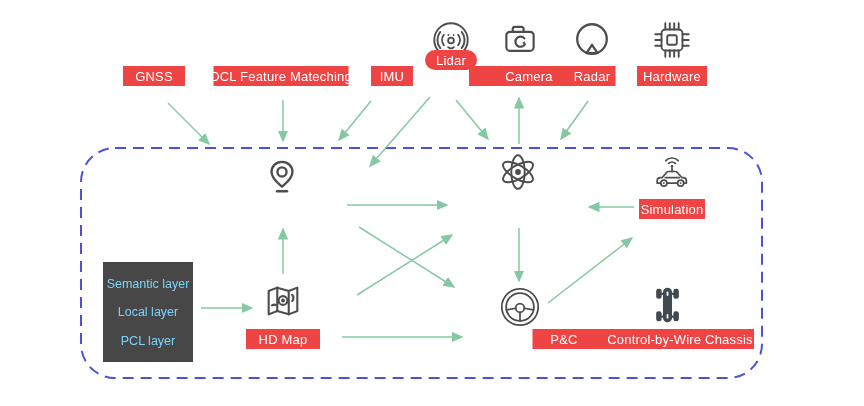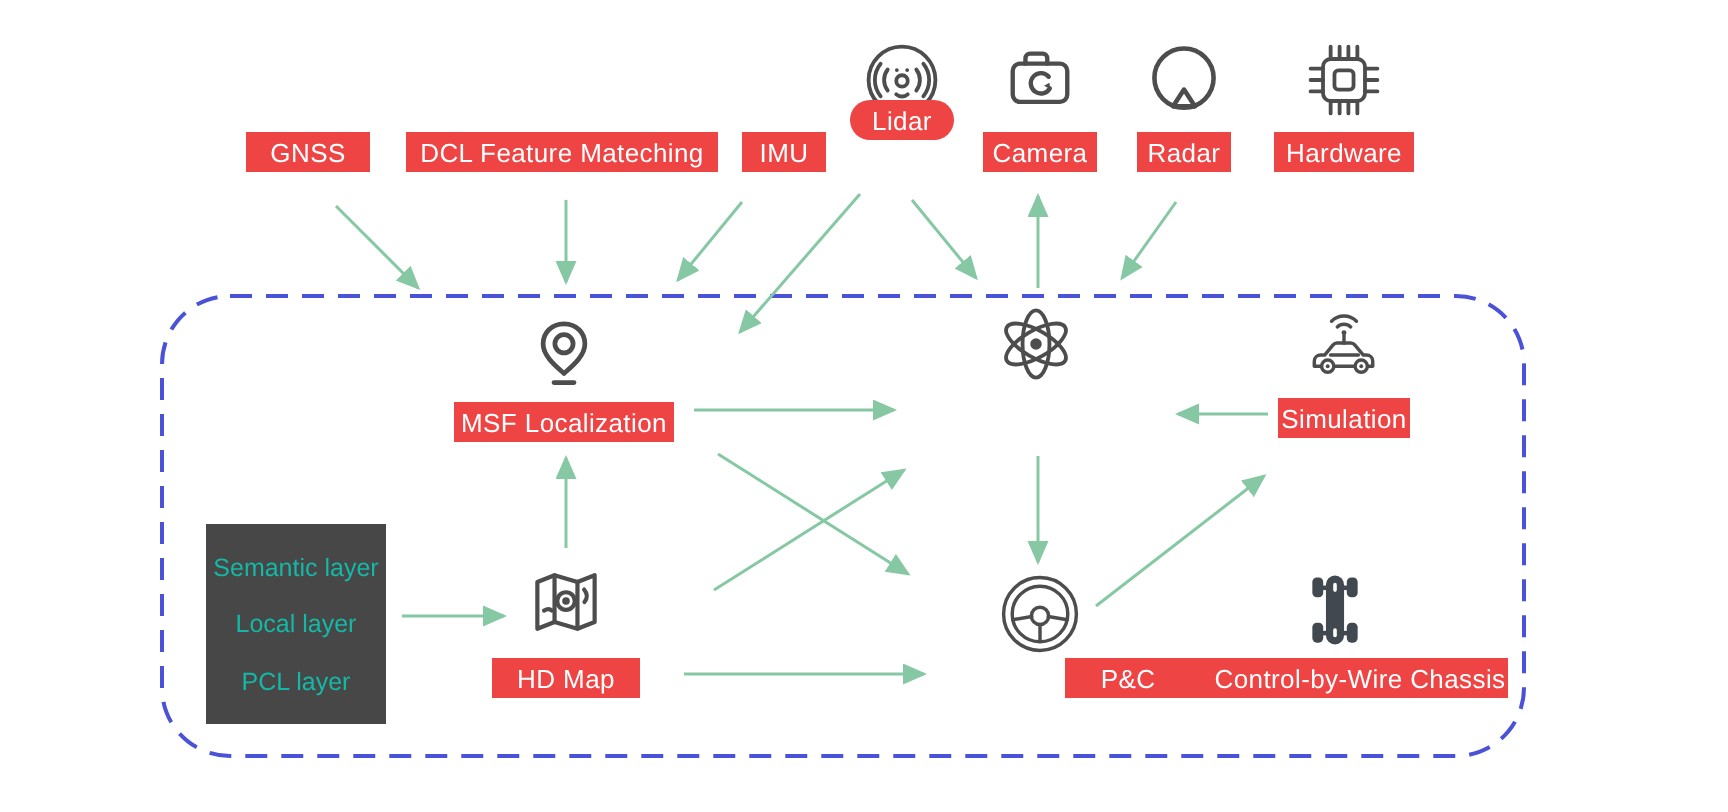--- a/index.html
+++ b/index.html
@@ -5,21 +5,21 @@
   html,body{margin:0;padding:0;background:#fff;}
   .stage{position:relative;width:864px;height:406px;background:#ffffff;
          font-family:"Liberation Sans",sans-serif;overflow:hidden;}
   #diagram-svg{position:absolute;left:0;top:0;width:864px;height:406px;}
   .edge{stroke:#86c8a3;stroke-width:1.5px;}
   .boundary{fill:none;stroke:#4a52d7;stroke-width:2px;stroke-dasharray:11 7;}
   .lbl{position:absolute;background:#ef4444;color:#fff;font-size:13px;height:20px;
        display:flex;align-items:center;justify-content:center;white-space:nowrap;
        transform:translateX(-50%);letter-spacing:.2px;}
   .layers{position:absolute;left:103px;top:262px;width:90px;height:100px;background:#474747;
-          color:#14b8a6;font-size:12.5px;display:flex;flex-direction:column;
+          color:#7dd3fc;font-size:12.5px;display:flex;flex-direction:column;
           justify-content:space-evenly;align-items:center;}
   .icon{position:absolute;line-height:0;}
   .icon svg{display:block;}
 </style>
 </head>
 <body>
 
 <div class="stage">
 
   <svg id="diagram-svg" viewBox="0 0 864 406">
@@ -82,35 +82,34 @@
       <rect x="11" y="11" width="22" height="22" rx="4"></rect>
       <rect x="17" y="17" width="10" height="10" rx="2"></rect>
       <path d="M15 4.5 V11 M19.7 4.5 V11 M24.3 4.5 V11 M29 4.5 V11"></path>
       <path d="M15 33 V39.5 M19.7 33 V39.5 M24.3 33 V39.5 M29 33 V39.5"></path>
       <path d="M4.5 16 H11 M4.5 22 H11 M4.5 28 H11"></path>
       <path d="M33 16 H39.5 M33 22 H39.5 M33 28 H39.5"></path>
     </svg>
   </div>
 
   <div class="lbl" style="left:154px;top:66px;width:62px;">GNSS</div>
-  <div class="lbl" style="left:281px;top:66px;width:156px;">DCL Feature Mateching</div>
+  <div class="lbl" style="left:281px;top:66px;width:135px;">DCL Feature Mateching</div>
   <div class="lbl" style="left:392px;top:66px;width:42px;text-align:center;">IMU</div>
   <div class="lbl" style="left:451px;top:50px;width:52px;border-radius:10px;">Lidar</div>
-  <div class="lbl" style="left:520px;top:66px;width:57px;">Camera</div>
+  <div class="lbl" style="left:520px;top:66px;width:84px;padding-left:18px;">Camera</div>
   <div class="lbl" style="left:592px;top:66px;width:47px;">Radar</div>
   <div class="lbl" style="left:672px;top:66px;width:70px;">Hardware</div>
 
   <div class="icon" style="left:262px;top:156px;">
     <svg width="40" height="40" viewBox="0 0 44 44" fill="none" stroke="#4d4d4d" stroke-width="2.6" stroke-linecap="round" stroke-linejoin="round">
       <path d="M22 6.5 c-6.9 0 -11.5 5 -11.5 11 c0 7.3 8.3 13.3 11.5 16.3 c3.2 -3 11.5 -9 11.5 -16.3 c0 -6 -4.6 -11 -11.5 -11 Z"></path>
       <circle cx="22" cy="17.5" r="5"></circle>
       <path d="M16.5 38.8 H27.5"></path>
     </svg>
   </div>
-  <div class="lbl" style="left:282px;top:201px;width:110px;">MSF Localization</div>
 
   <div class="icon" style="left:493px;top:147px;">
     <svg width="50" height="50" viewBox="0 0 52 52" fill="none" stroke="#4d4d4d" stroke-width="2">
       <ellipse cx="26" cy="26" rx="7" ry="17.5"></ellipse>
       <ellipse cx="26" cy="26" rx="7" ry="17.5" transform="rotate(60 26 26)"></ellipse>
       <ellipse cx="26" cy="26" rx="7" ry="17.5" transform="rotate(-60 26 26)"></ellipse>
       <circle cx="26" cy="26" r="3" fill="#4d4d4d" stroke="none"></circle>
     </svg>
   </div>
 

